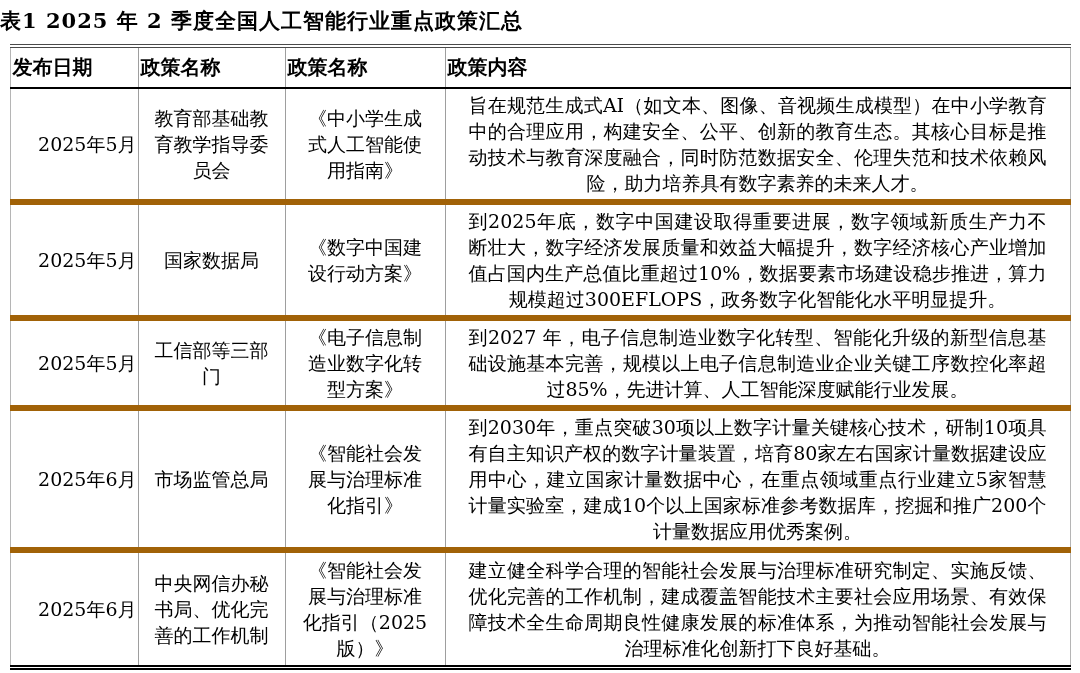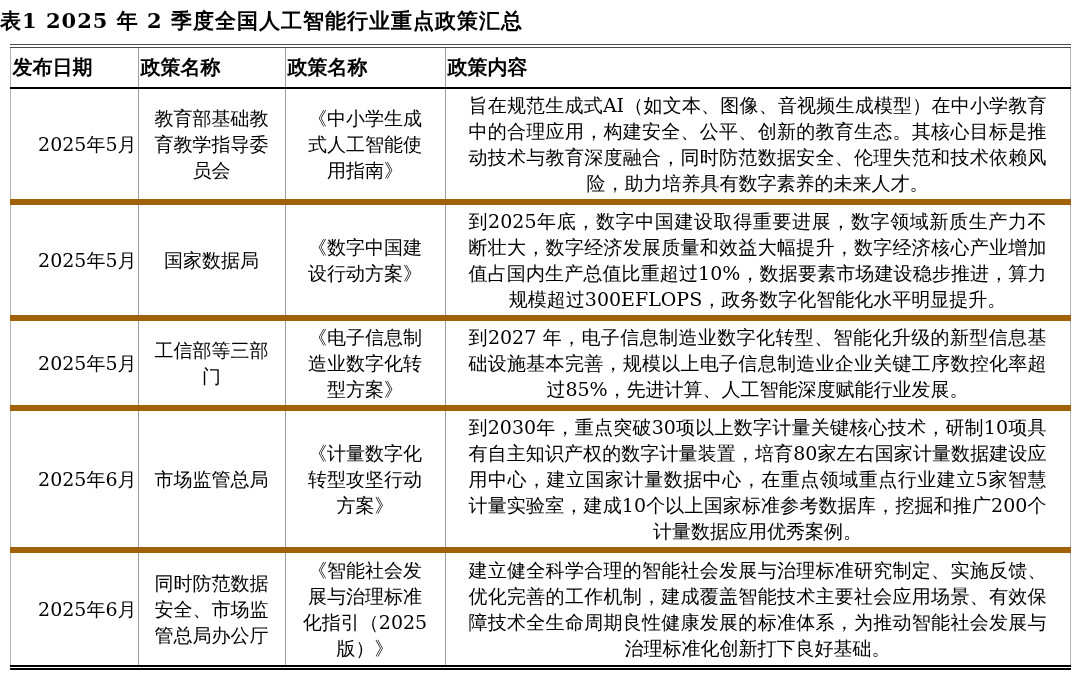--- a/index.html
+++ b/index.html
@@ -84,25 +84,25 @@
     </tr>
     <tr class="r3">
       <td class="cell-date">2025年5月</td>
       <td class="cell-name">工信部等三部门</td>
       <td class="cell-dept">《电子信息制造业数字化转型方案》</td>
       <td class="cell-content">到2027 年，电子信息制造业数字化转型、智能化升级的新型信息基础设施基本完善，规模以上电子信息制造业企业关键工序数控化率超过85%，先进计算、人工智能深度赋能行业发展。</td>
     </tr>
     <tr class="r4">
       <td class="cell-date">2025年6月</td>
       <td class="cell-name">市场监管总局</td>
-      <td class="cell-dept">《计量数字化转型攻坚行动方案》</td>
+      <td class="cell-dept">《智能社会发展与治理标准化指引》</td>
       <td class="cell-content">到2030年，重点突破30项以上数字计量关键核心技术，研制10项具有自主知识产权的数字计量装置，培育80家左右国家计量数据建设应用中心，建立国家计量数据中心，在重点领域重点行业建立5家智慧计量实验室，建成10个以上国家标准参考数据库，挖掘和推广200个计量数据应用优秀案例。</td>
     </tr>
     <tr class="r5">
       <td class="cell-date">2025年6月</td>
-      <td class="cell-name">同时防范数据安全、市场监管总局办公厅</td>
+      <td class="cell-name">中央网信办秘书局、优化完善的工作机制</td>
       <td class="cell-dept">《智能社会发展与治理标准化指引（2025版）》</td>
       <td class="cell-content">建立健全科学合理的智能社会发展与治理标准研究制定、实施反馈、优化完善的工作机制，建成覆盖智能技术主要社会应用场景、有效保障技术全生命周期良性健康发展的标准体系，为推动智能社会发展与治理标准化创新打下良好基础。</td>
     </tr>
   </tbody>
 </table>
 
 <div class="source-note">资料来源：政府网站</div>
 
 </body></html>

